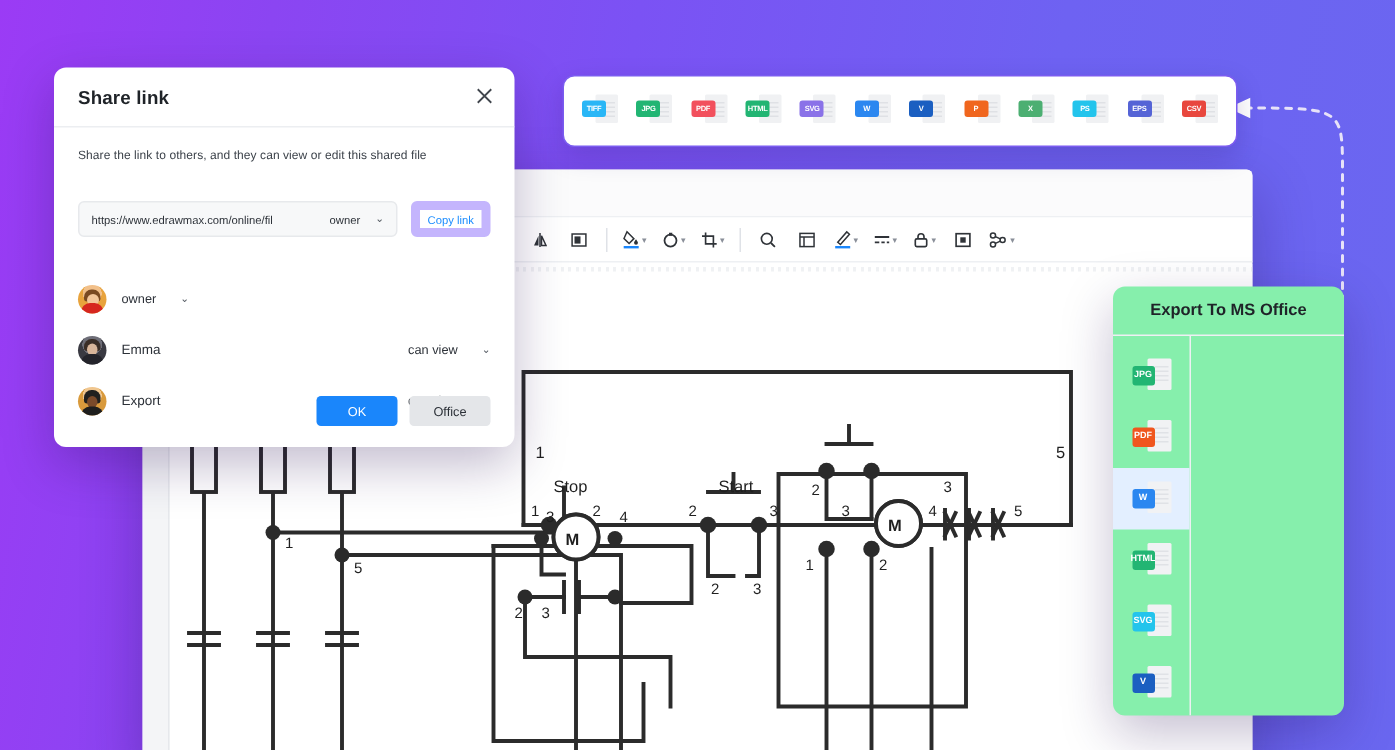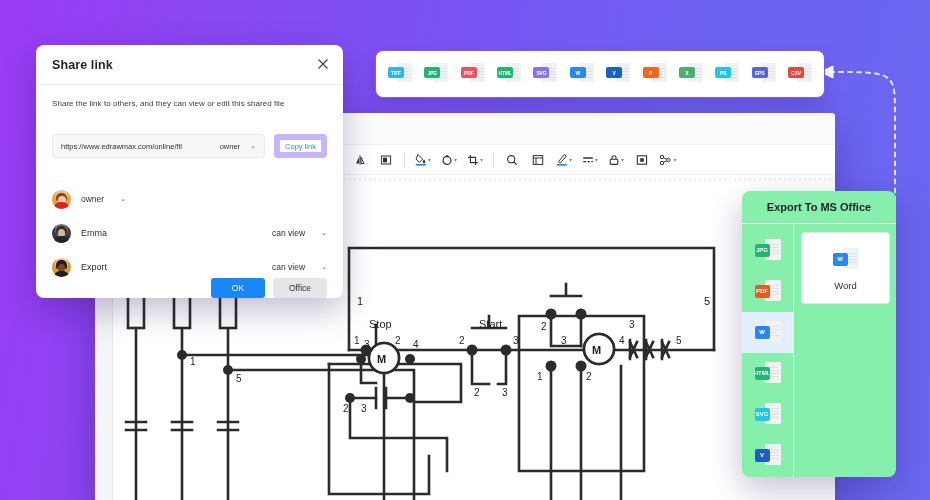--- a/index.html
+++ b/index.html
@@ -115,21 +115,21 @@
   .copy-btn {
     width:53px; height:24px; border:6px solid #c4b5fd; border-radius:4px; background:#fff;
     color:#1a8cff; font-size:7.5px; display:flex; align-items:center; justify-content:center;
   }
   .people { padding:8px 16px 0 16px; }
   .person { display:flex; align-items:center; height:34px; gap:10px; }
   .avatar { width:19px; height:19px; border-radius:50%; flex:none; position:relative; overflow:hidden; }
   .person-name { font-size:9px; color:#2c3138; flex:1; }
   .person-role { font-size:8.5px; color:#2c3138; }
   .person-caret { font-size:7px; color:#555b63; margin-left:6px; }
-  .modal-actions { position:absolute; right:16px; bottom:0; display:flex; gap:8px; }
+  .modal-actions { position:absolute; right:16px; bottom:14px; display:flex; gap:8px; }
   .btn-ok {
     width:54px; height:20px; background:#1a86fb; color:#fff; border-radius:3px;
     font-size:8.5px; display:flex; align-items:center; justify-content:center;
   }
   .btn-cancel {
     width:54px; height:20px; background:#e4e6e9; color:#2c3138; border-radius:3px;
     font-size:8.5px; display:flex; align-items:center; justify-content:center;
   }
 
   
@@ -599,24 +599,17 @@
             </div>
           </div>
           <div class="rail-item">
             <div class="fi2">
               <div class="sheet-back"></div>
               <div class="tag" style="background:#1B5FC1">V</div>
             </div>
           </div>
         </div>
       <div class="export-cards">
-          <div class="ecard">
-            <div class="fi2">
-              <div class="sheet-back"></div>
-              <div class="tag" style="background:#2B87F0">W</div>
-            </div>
-            <div class="ecard-label">Word</div>
-          </div>
         </div>
     </div>
   </div>
 
 </div>
 
 </body></html>

